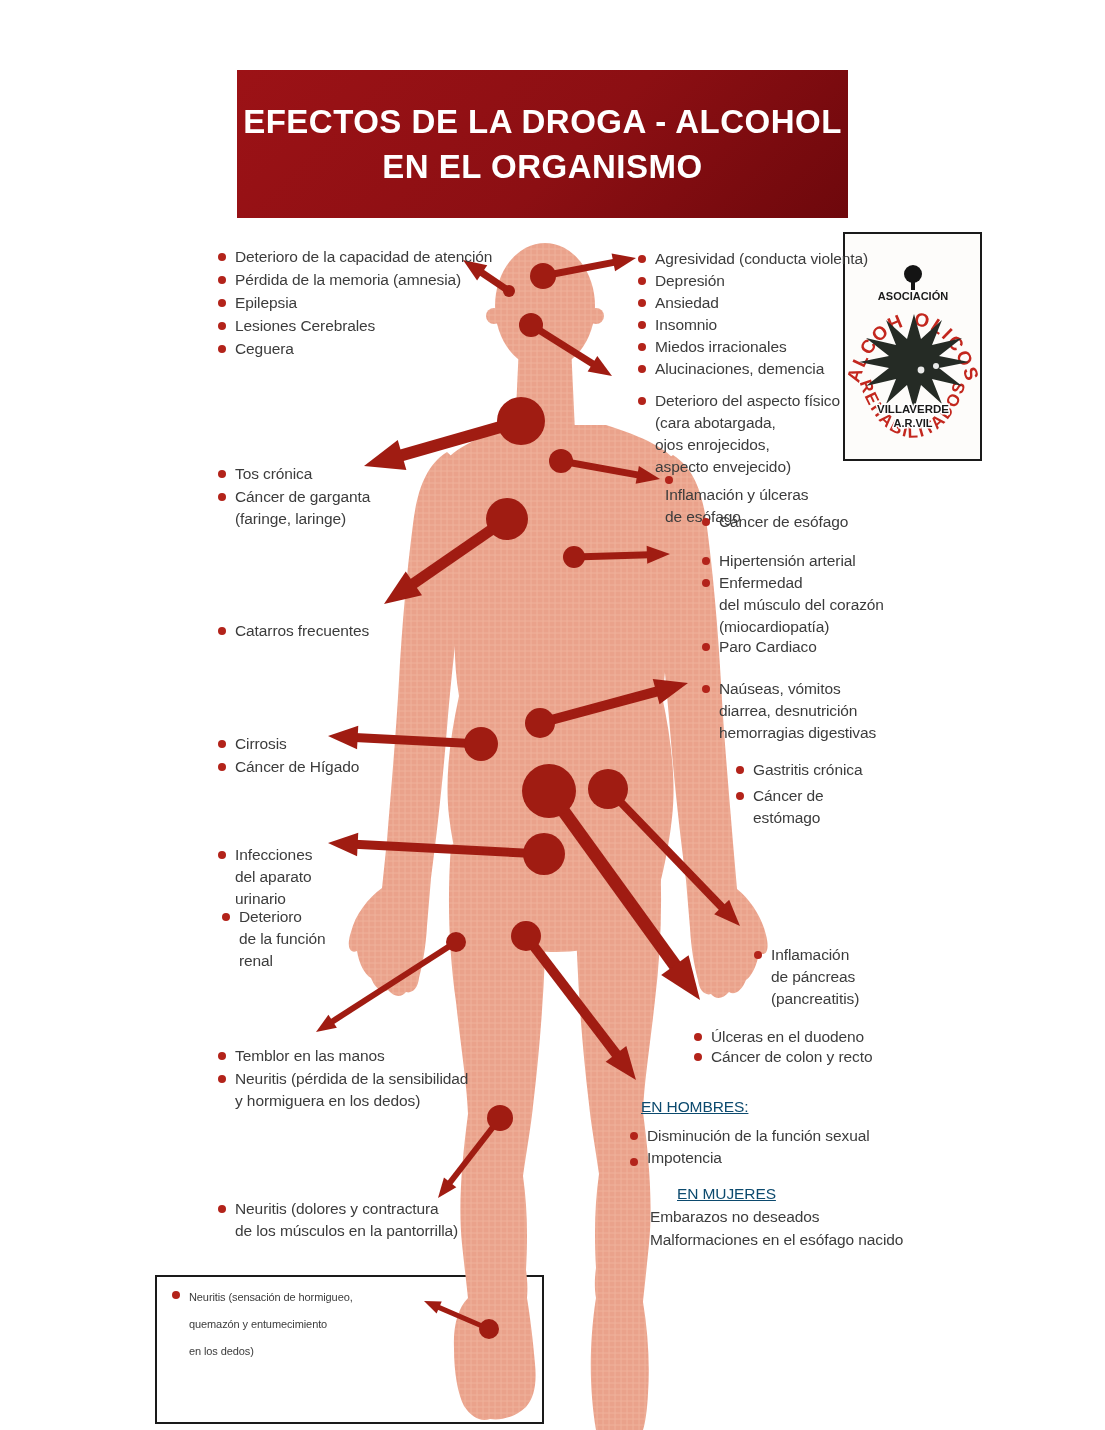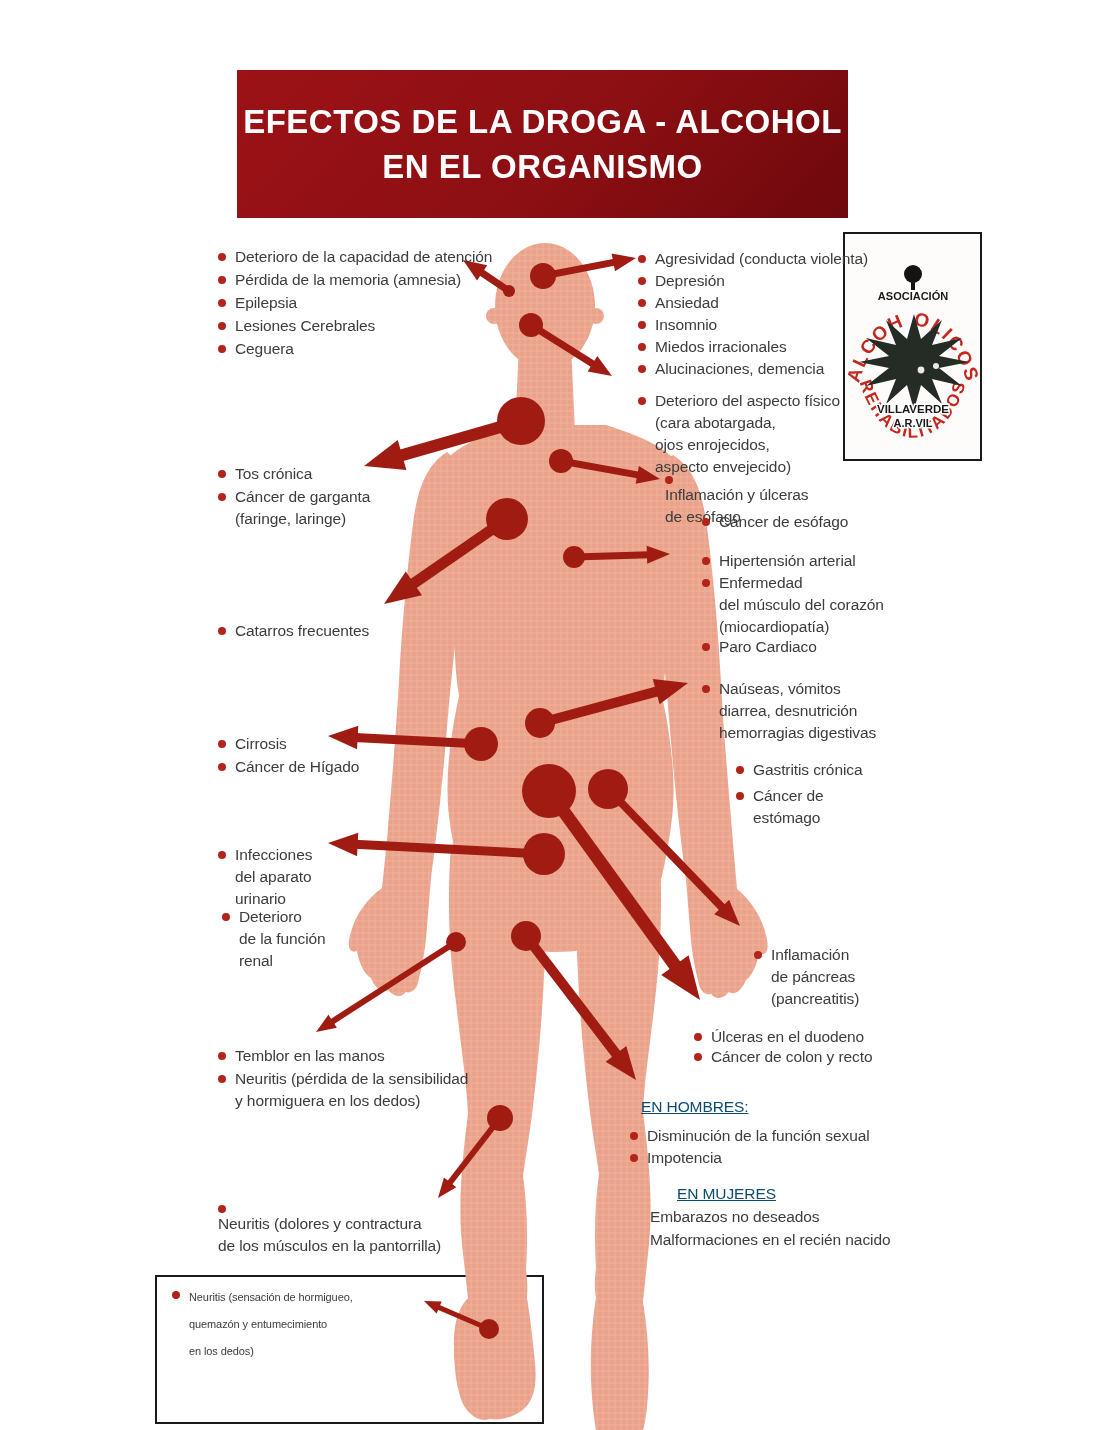--- a/index.html
+++ b/index.html
@@ -176,21 +176,21 @@
         <span class="txt">Deterioro<br>de la función<br>renal</span>
       </div>
       <div class="label" style="left: 218px; top: 1045px;">
         <span class="bullet" style="background: rgb(179, 35, 26);"></span>
         <span class="txt">Temblor en las manos</span>
       </div>
       <div class="label" style="left: 218px; top: 1068px;">
         <span class="bullet" style="background: rgb(179, 35, 26);"></span>
         <span class="txt">Neuritis (pérdida de la sensibilidad<br>y hormiguera en los dedos)</span>
       </div>
-      <div class="label" style="left: 218px; top: 1198px; flex-direction: column;">
+      <div class="label" style="left: 218px; top: 1198px;">
         <span class="bullet" style="background: rgb(179, 35, 26);"></span>
         <span class="txt">Neuritis (dolores y contractura<br>de los músculos en la pantorrilla)</span>
       </div>
       <div class="label" style="left: 638px; top: 248px;">
         <span class="bullet" style="background: rgb(179, 35, 26);"></span>
         <span class="txt">Agresividad (conducta violenta)</span>
       </div>
       <div class="label" style="left: 638px; top: 270px;">
         <span class="bullet" style="background: rgb(179, 35, 26);"></span>
         <span class="txt">Depresión</span>
@@ -259,32 +259,32 @@
         <span class="bullet" style="background: rgb(179, 35, 26);"></span>
         <span class="txt">Cáncer de colon y recto</span>
       </div>
       <div class="label underline" style="left: 641px; top: 1096px;">
         <span class="txt">EN HOMBRES:</span>
       </div>
       <div class="label" style="left: 630px; top: 1125px;">
         <span class="bullet" style="background: rgb(179, 35, 26);"></span>
         <span class="txt">Disminución de la función sexual</span>
       </div>
-      <div class="label" style="left: 630px; top: 1147px;">
+      <div class="label" style="left: 630px; top: 1147px; align-items: center;">
         <span class="bullet" style="background: rgb(179, 35, 26);"></span>
         <span class="txt">Impotencia</span>
       </div>
       <div class="label underline" style="left: 641px; top: 1183px; margin-left: 36px;">
         <span class="txt">EN MUJERES</span>
       </div>
       <div class="label" style="left: 650px; top: 1206px;">
         <span class="txt">Embarazos no deseados</span>
       </div>
       <div class="label" style="left: 650px; top: 1229px;">
-        <span class="txt">Malformaciones en el recién nacido</span>
+        <span class="txt">Malformaciones en el esófago nacido</span>
       </div>
       <div class="label footer" style="left: 172px; top: 1284px;">
         <span class="bullet" style="background: rgb(179, 35, 26);"></span>
         <span class="txt">Neuritis (sensación de hormigueo,<br>quemazón y entumecimiento<br>en los dedos)</span>
       </div>
     </div>
 
 </div>
 
 </body></html>

